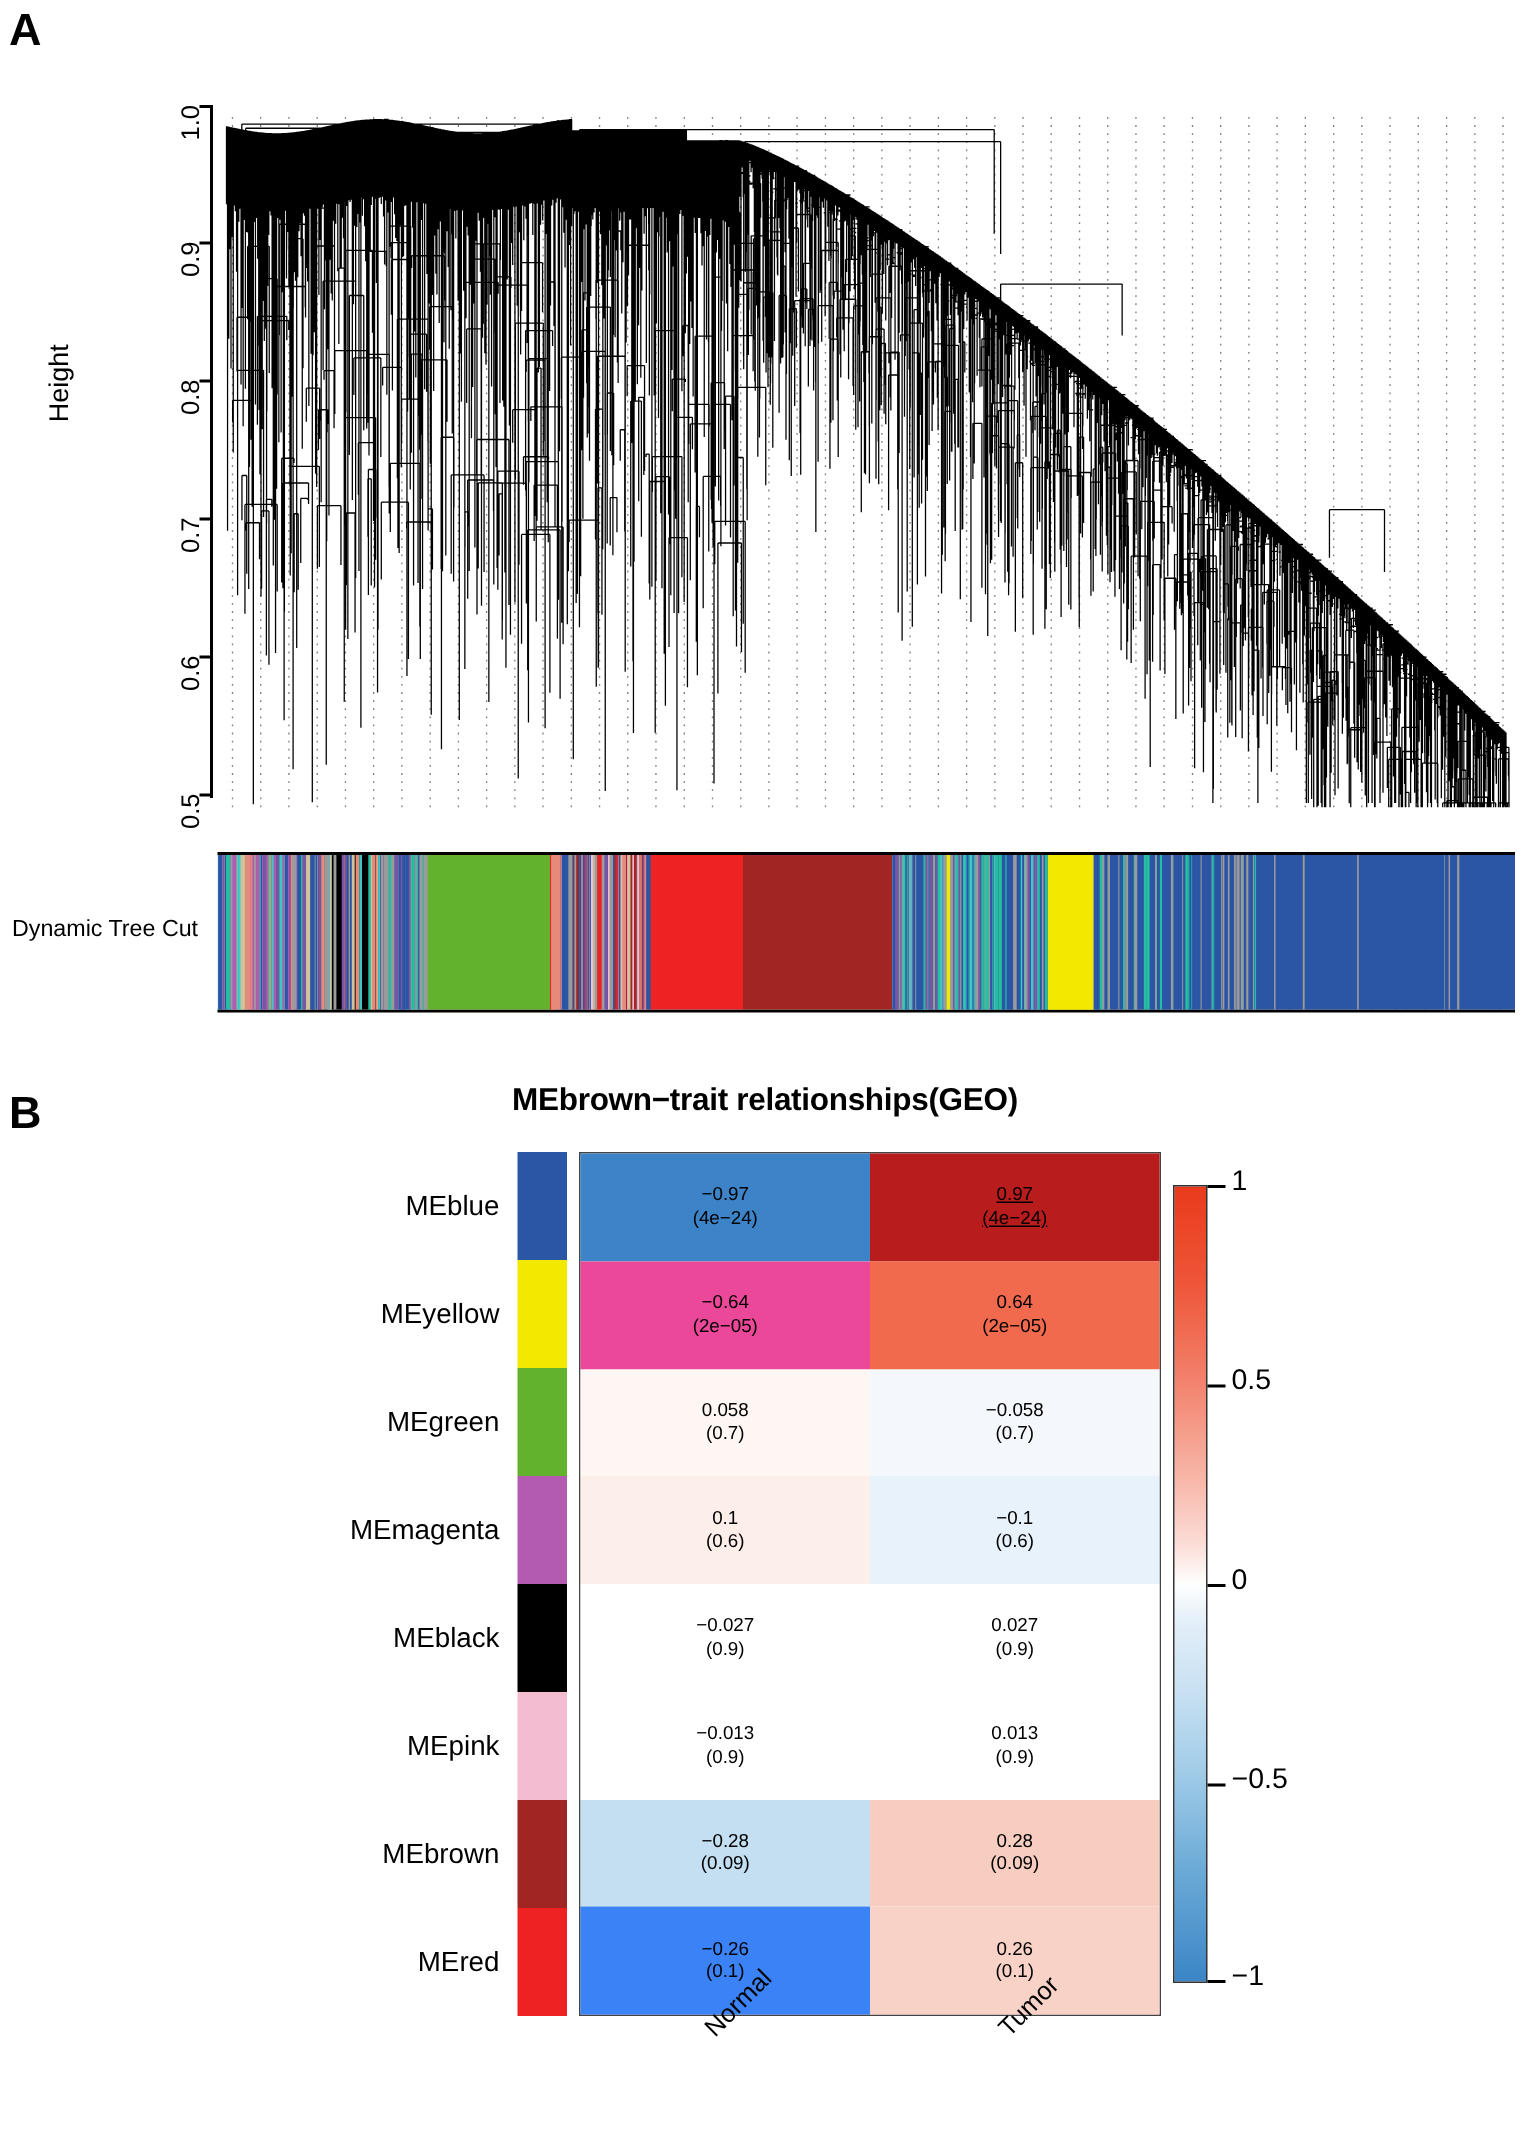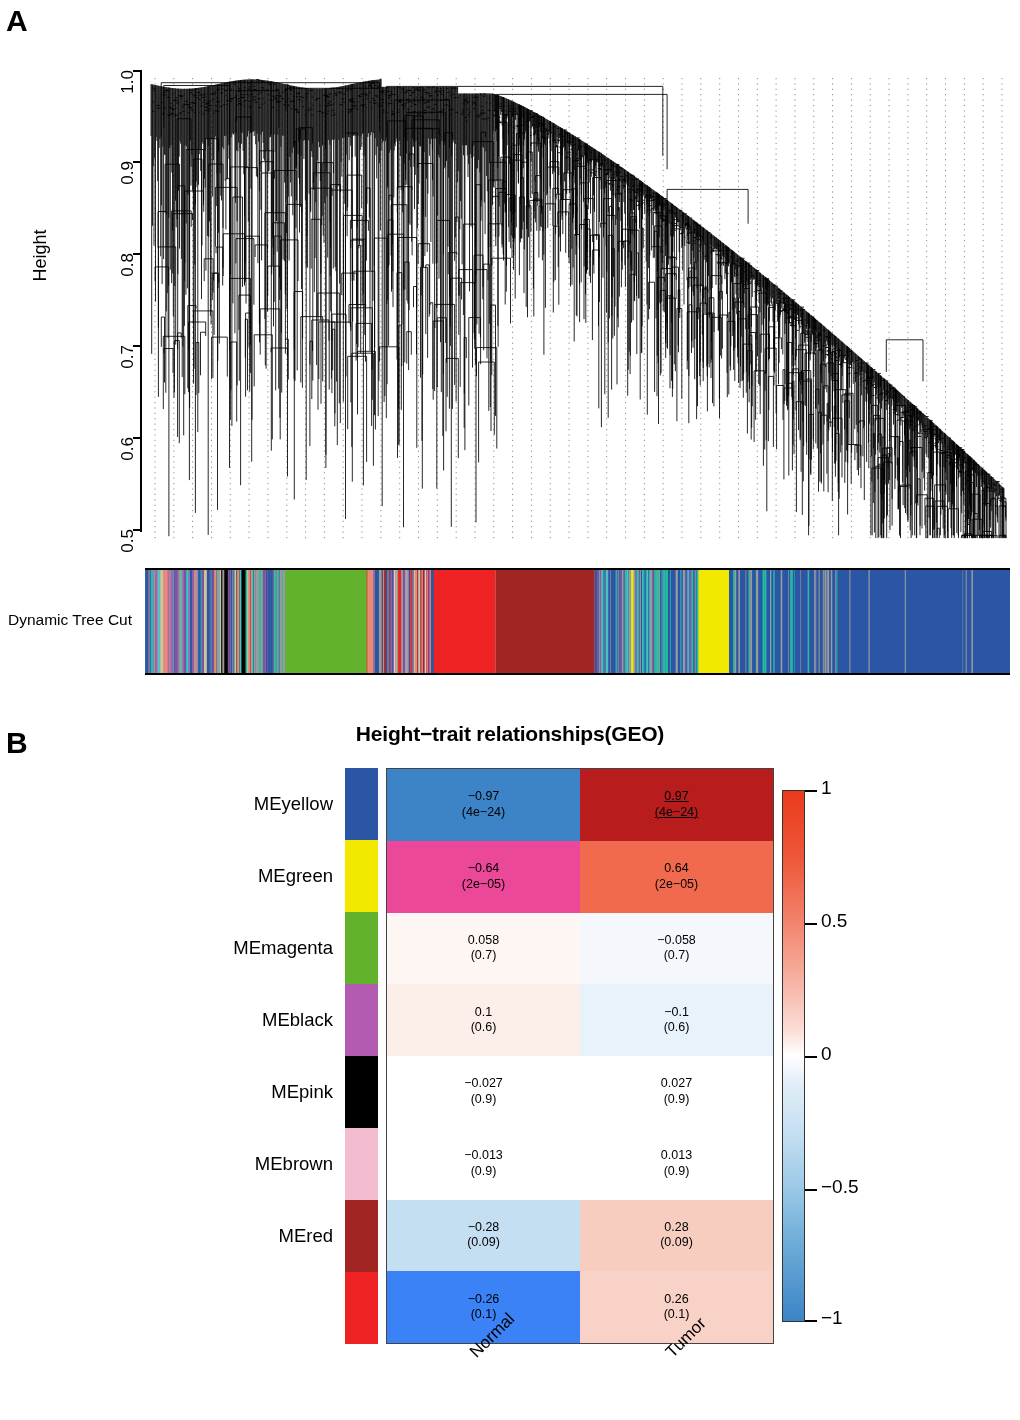--- a/index.html
+++ b/index.html
@@ -657,23 +657,24 @@
         <rect x="486.13" y="0" width="2.20" height="107" fill="#f2e800"></rect>
         <rect x="553.60" y="0" width="30.28" height="107" fill="#f2e800"></rect>
       </svg>
   </div>
 </div>
 
 <div id="panelB"></div>
 
 <div class="panel-letter" style="left:6px;top:728px;">B</div>
 
-<div class="fig-title" style="left:230px;top:722px;width:560px;">Height−trait relationships(GEO)</div>
+<div class="fig-title" style="left:230px;top:722px;width:560px;">MEbrown−trait relationships(GEO)</div>
 
 <div id="hm-rowlabels">
+    <div class="hm-rowlabel" style="height: 72px;">MEblue</div>
     <div class="hm-rowlabel" style="height: 72px;">MEyellow</div>
     <div class="hm-rowlabel" style="height: 72px;">MEgreen</div>
     <div class="hm-rowlabel" style="height: 72px;">MEmagenta</div>
     <div class="hm-rowlabel" style="height: 72px;">MEblack</div>
     <div class="hm-rowlabel" style="height: 72px;">MEpink</div>
     <div class="hm-rowlabel" style="height: 72px;">MEbrown</div>
     <div class="hm-rowlabel" style="height: 72px;">MEred</div>
   </div>
 <div id="hm-swatches">
     <div class="hm-swatch" style="height: 72px; background: rgb(43, 86, 165);"></div>

